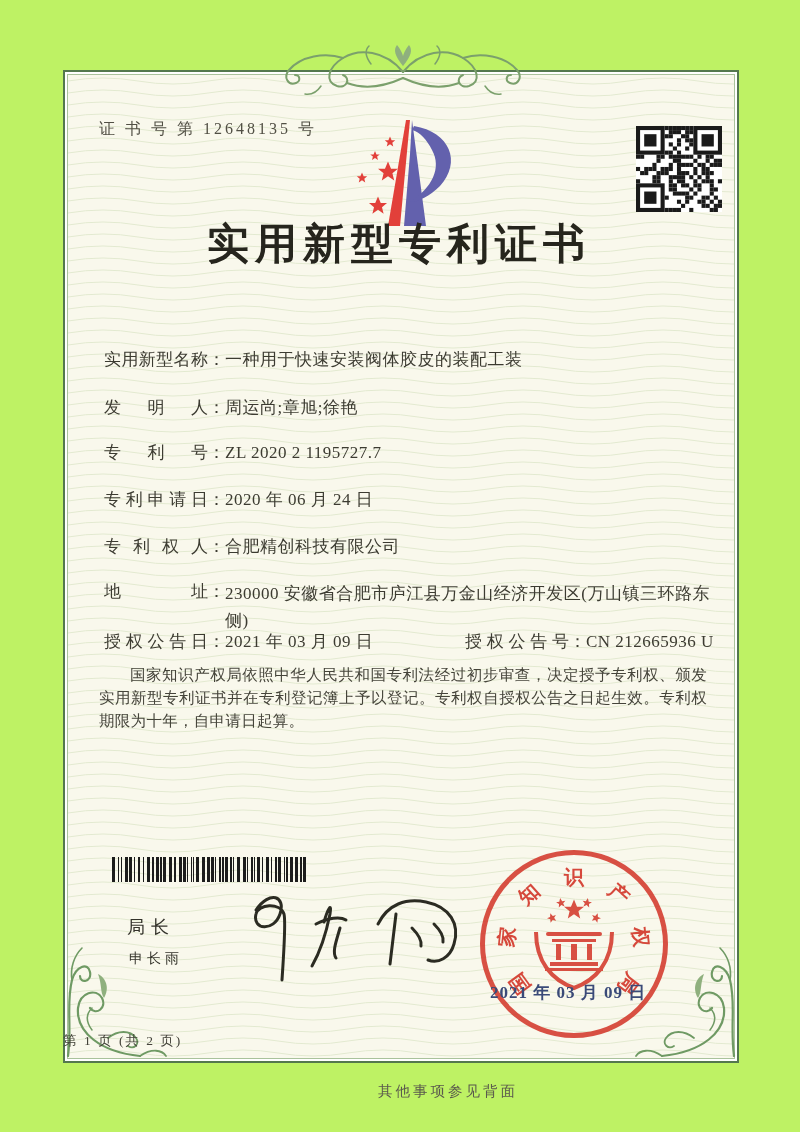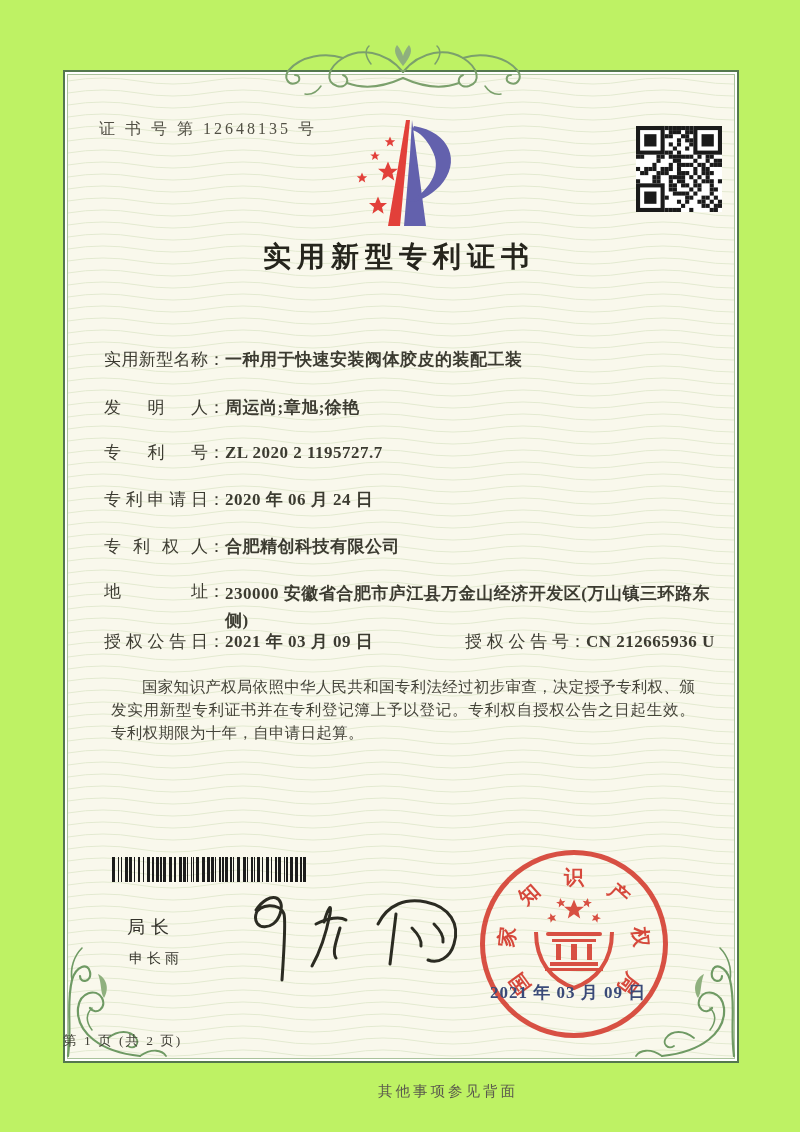--- a/index.html
+++ b/index.html
@@ -18,35 +18,35 @@
   .orn{position:absolute;z-index:2;pointer-events:none;}
   .orn-top{left:281px;top:42px;}
   .orn-bl{left:56px;top:946px;}
   .orn-br{left:634px;top:946px;}
   
   .cert-no{position:absolute;left:99px;top:119px;font-size:16px;letter-spacing:3px;color:#514f44;z-index:3;}
   .logo{position:absolute;left:338px;top:114px;z-index:3;}
   .qr{position:absolute;left:636px;top:126px;width:86px;height:86px;background:#fff;z-index:3;}
   
   .title{
-    position:absolute;left:63px;top:238px;width:672px;text-align:center;
-    font-size:28px;font-weight:600;letter-spacing:6px;color:#26251d;z-index:3;
+    position:absolute;left:63px;top:216px;width:672px;text-align:center;
+    font-size:42px;font-weight:600;letter-spacing:6px;color:#26251d;z-index:3;
   }
   
   .row{position:absolute;left:104px;font-size:17px;z-index:3;white-space:nowrap;}
   .lab{display:inline-flex;justify-content:space-between;width:104px;vertical-align:top;color:#3c3b31;}
-  .val{letter-spacing:.5px;color:#3c3b31;font-weight:bold;}
+  .val{letter-spacing:.5px;color:#3c3b31;}
   .val-wrap{display:inline-block;white-space:normal;width:500px;vertical-align:top;line-height:27px;}
   .r1{top:348px}.r2{top:396px}.r3{top:441px}.r4{top:488px}.r5{top:535px}.r6{top:580px}.r7{top:630px}
   .pair2{position:absolute;left:361px;top:0;}
   .lab2{display:inline-flex;justify-content:space-between;width:104px;}
   
   .paras{position:absolute;left:99px;top:663px;width:608px;font-size:15.5px;line-height:23px;
     text-align:justify;color:#45443a;letter-spacing:.3px;z-index:3;}
-  .paras p{margin:12px;text-indent:2em;}
+  .paras p{margin:0;text-indent:2em;}
   
   .barcode{position:absolute;left:112px;top:857px;z-index:3;}
   
   .sig-role{position:absolute;left:127px;top:915px;font-size:18px;letter-spacing:6px;z-index:3;color:#33322a;}
   .sig-name{position:absolute;left:129px;top:950px;font-size:14px;letter-spacing:4px;z-index:3;color:#33322a;}
   .sig-script{position:absolute;left:228px;top:880px;z-index:3;}
   
   .seal{position:absolute;left:480px;top:850px;width:178px;height:178px;border-radius:50%;
     border:5px solid rgba(211,56,43,.88);z-index:4;}
   .seal-ring span{position:absolute;left:50%;top:50%;font-size:20px;font-weight:700;color:rgba(211,56,43,.92);}

